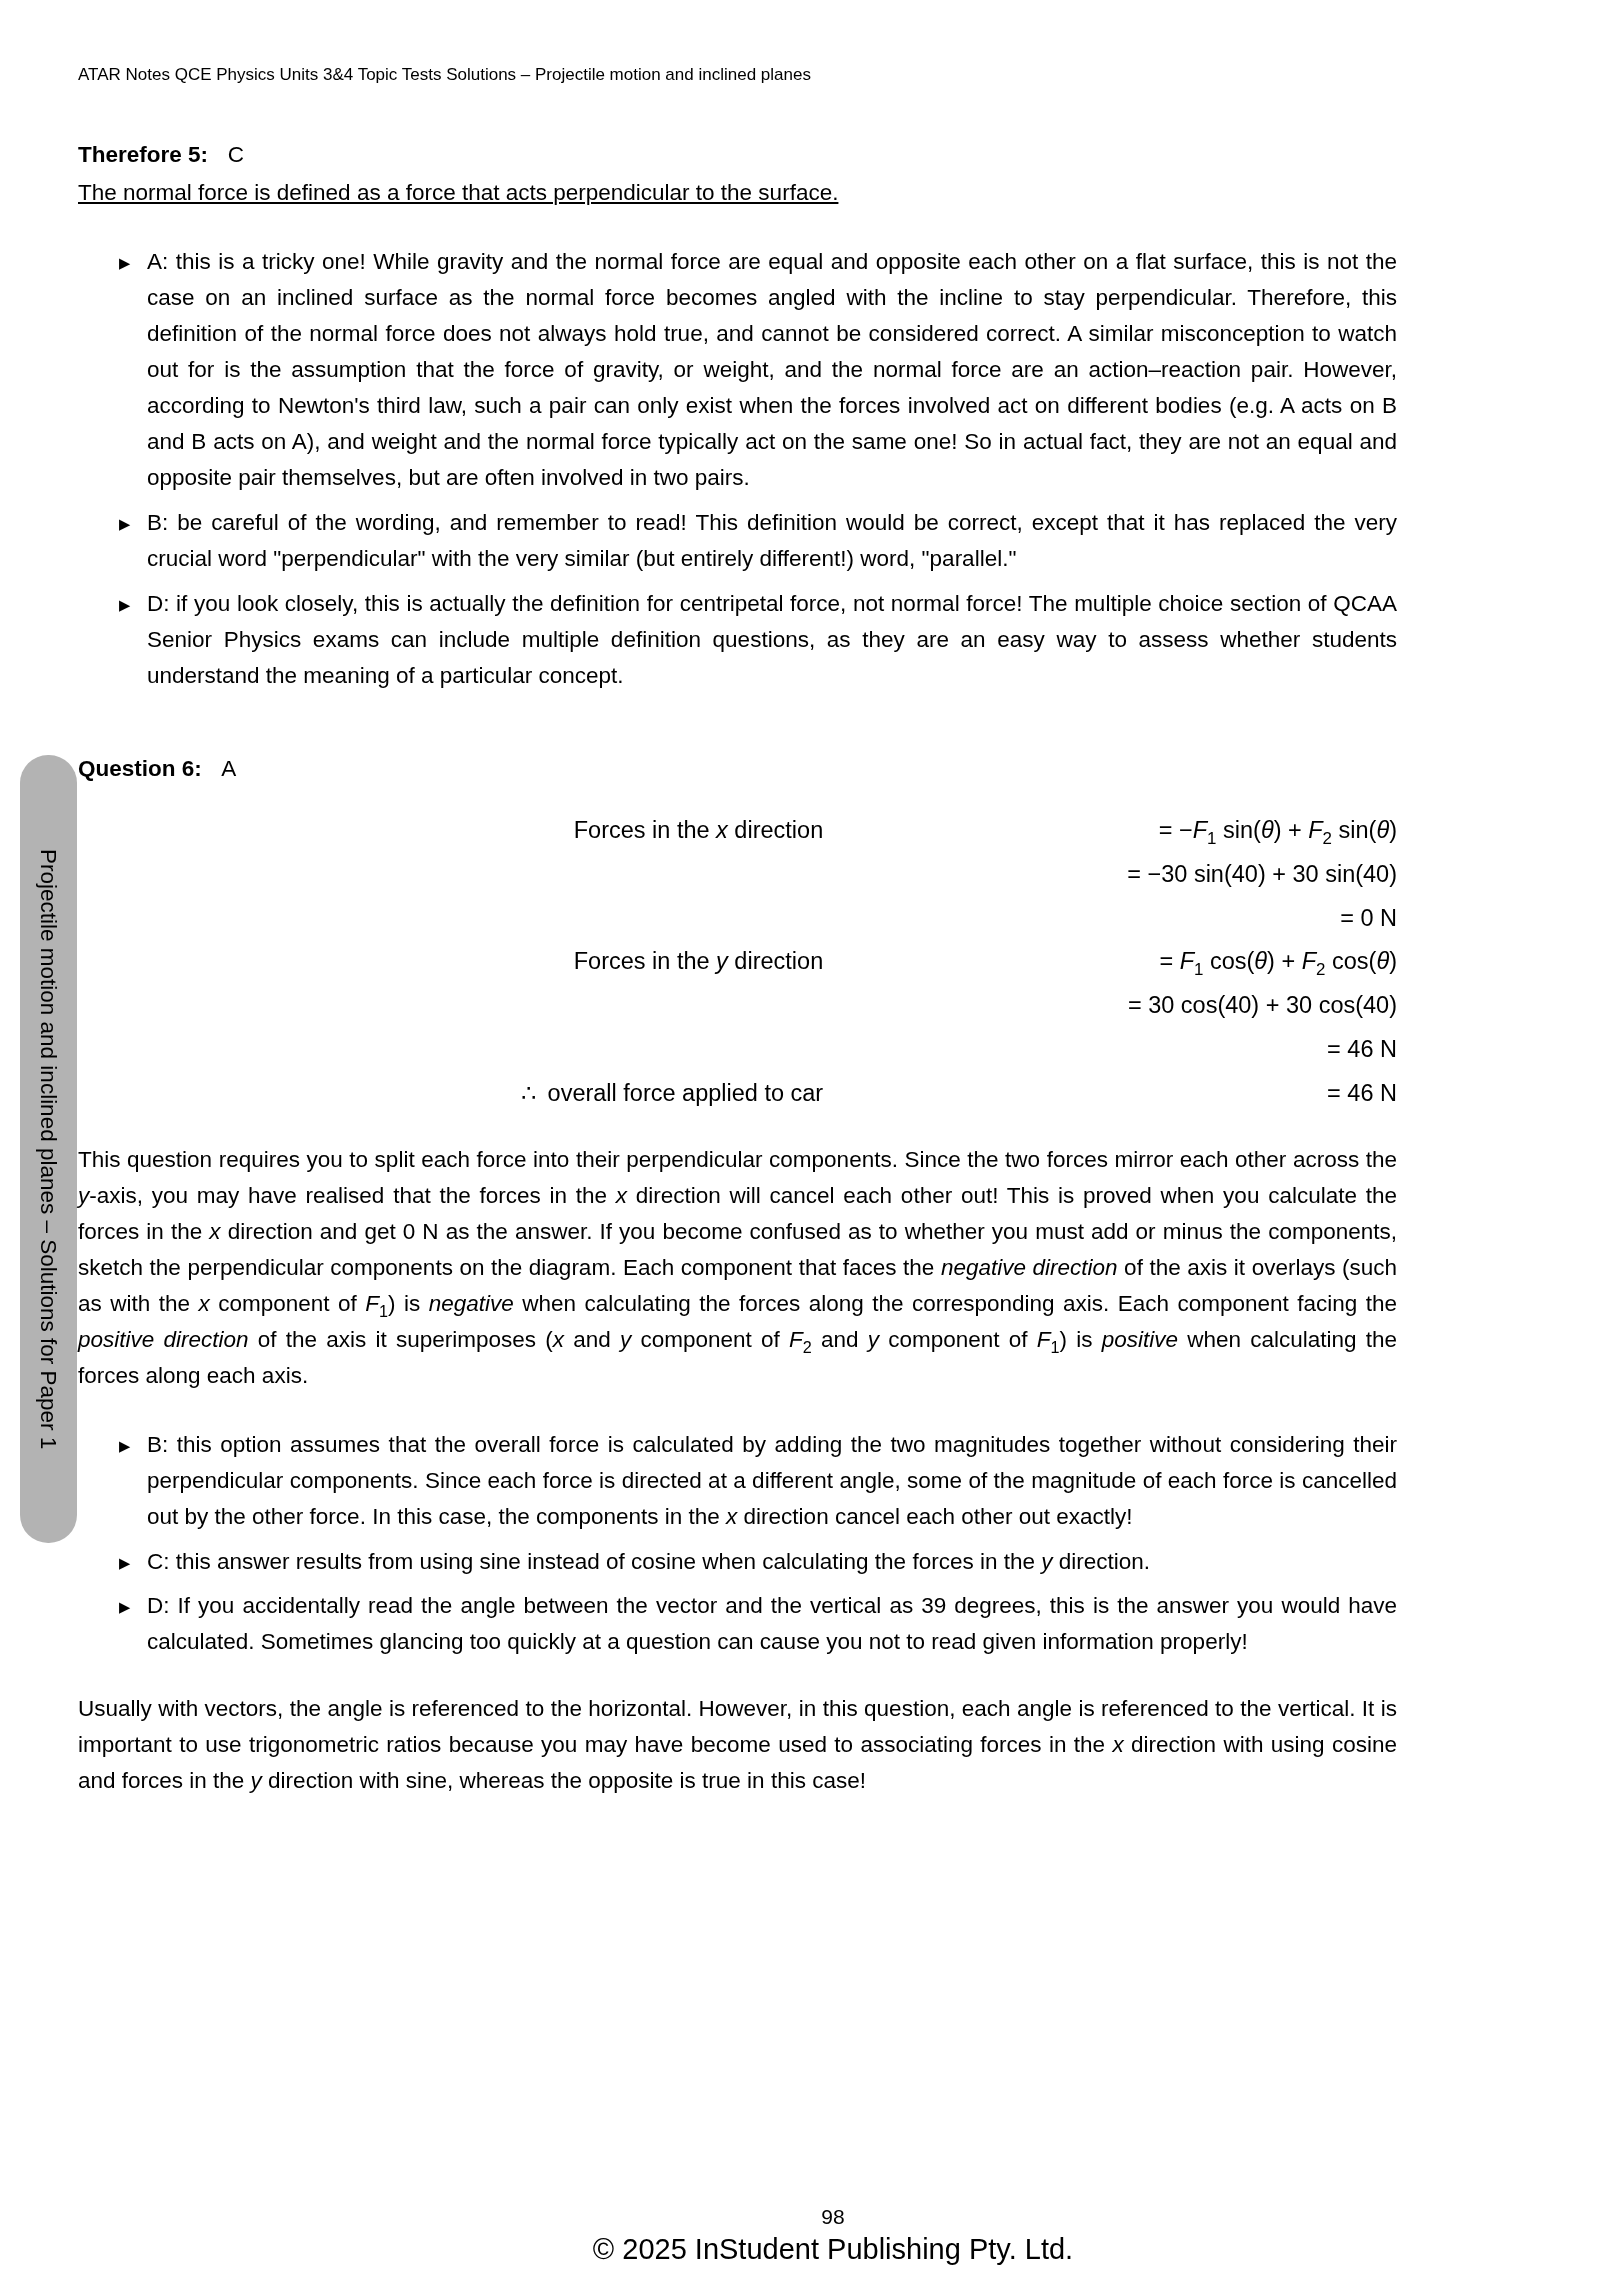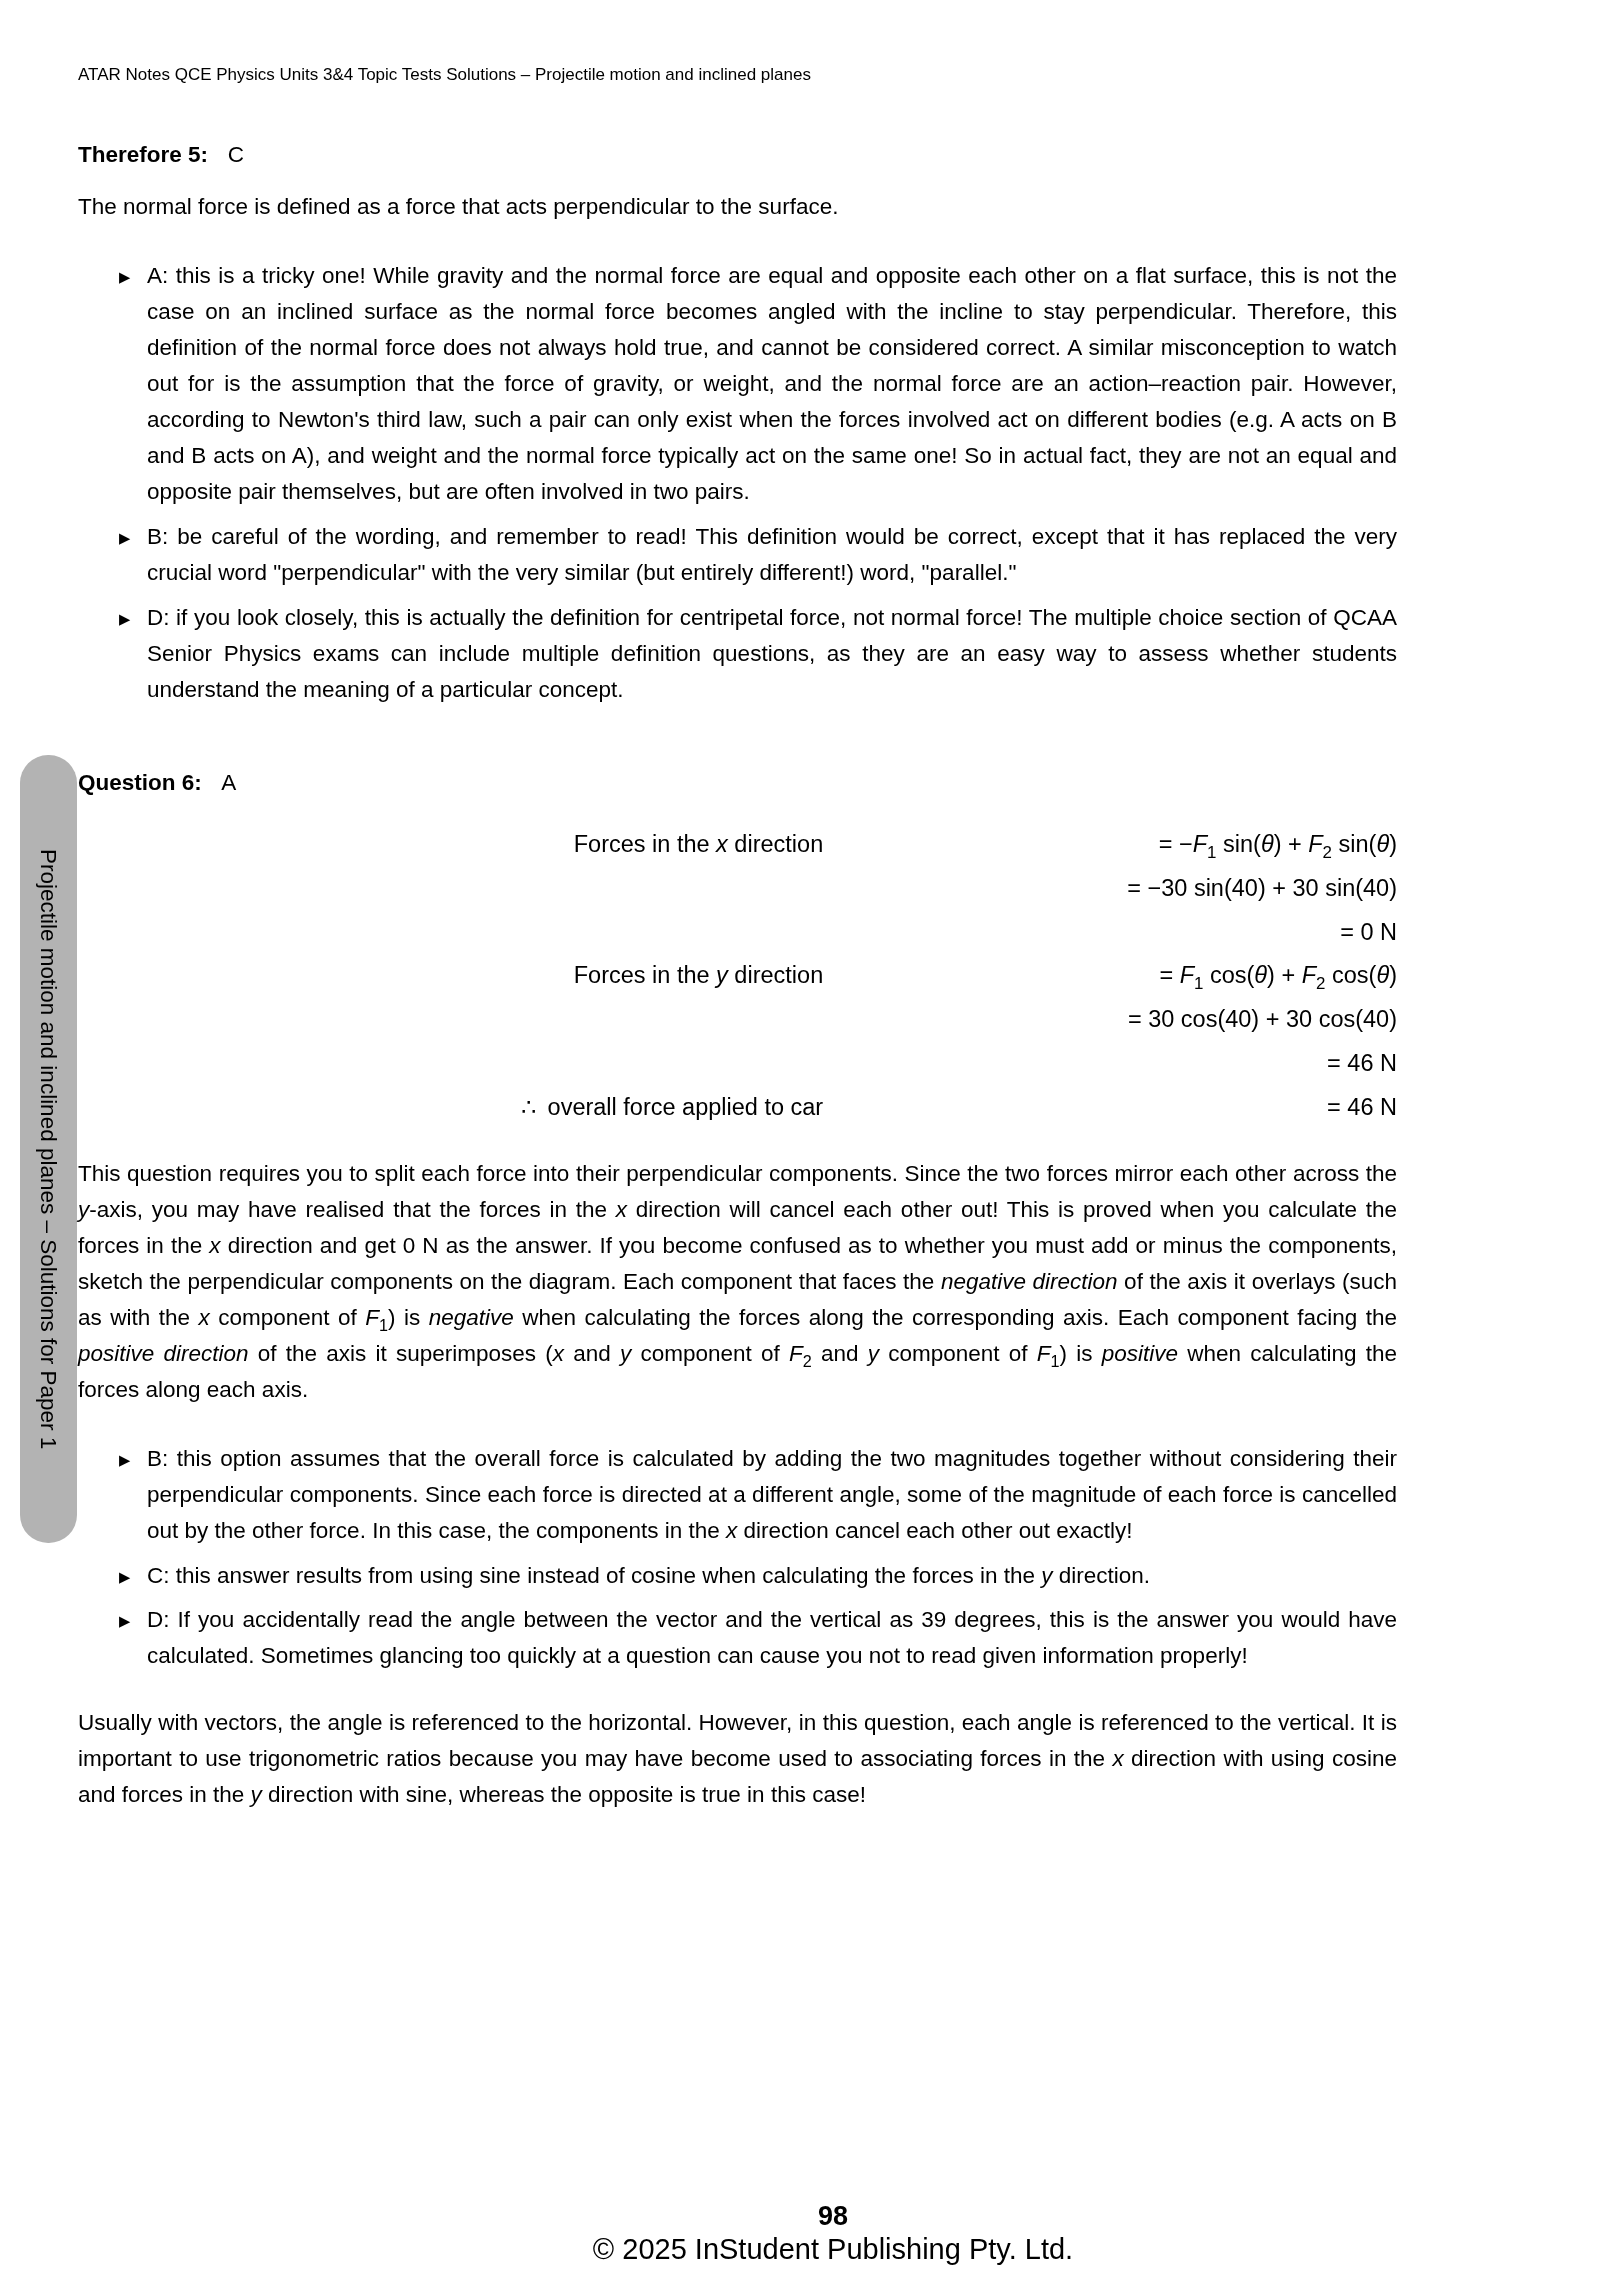--- a/index.html
+++ b/index.html
@@ -28,42 +28,42 @@
   .sidebar-tab .vtext {
     writing-mode:vertical-rl;
     text-orientation:sideways;
     white-space:nowrap;
     font-size:22.5px;
     color:#000;
   }
   .content { position:absolute; left:78px; top:137px; width:1319px; }
   .q-heading { font-weight:bold; }
   .q-heading .answer { font-weight:normal; margin-left:19.6px; }
-  .intro { margin-top:16px; }
+  .intro { margin-top:2px;text-decoration:underline; }
   .bullets { margin-top:33px; }
   .bullet { position:relative; padding-left:69px; text-align:justify; margin-top:8.8px; }
   .bullet:first-child { margin-top:0; }
   .bullet .marker {
     position:absolute; left:41px; top:1px;
     font-size:14.7px; line-height:36px;
     font-family:"DejaVu Sans",sans-serif;
   }
   .section-q6 { margin-top:57px; }
   .working {
     margin-top:25.5px;
     display:grid;
     grid-template-columns:757px 1fr;
     row-gap:7.8px;
     font-size:23.5px;
   }
   .eq-label { text-align:right; padding-right:11.8px; white-space:nowrap;padding-left:12px; }
   .eq-expr { text-align:right; white-space:nowrap; }
   .paragraph { margin-top:31px; text-align:justify; }
   .footer { position:absolute; left:45px; top:2201px; width:1576px; text-align:center; }
-  .page-number { font-weight:bold; font-size:27px; line-height:31px; }
+  .page-number { font-weight:normal; font-size:21px; line-height:31px; }
   .copyright { font-size:29px; line-height:35px; }
   .it { font-style:italic; }
   sub { font-size:0.72em; line-height:0; }
 </style>
 </head>
 <body>
 
 <div class="page">
 
   <div class="doc-header">ATAR Notes QCE Physics Units 3&amp;4 Topic Tests Solutions – Projectile motion and inclined planes</div>

